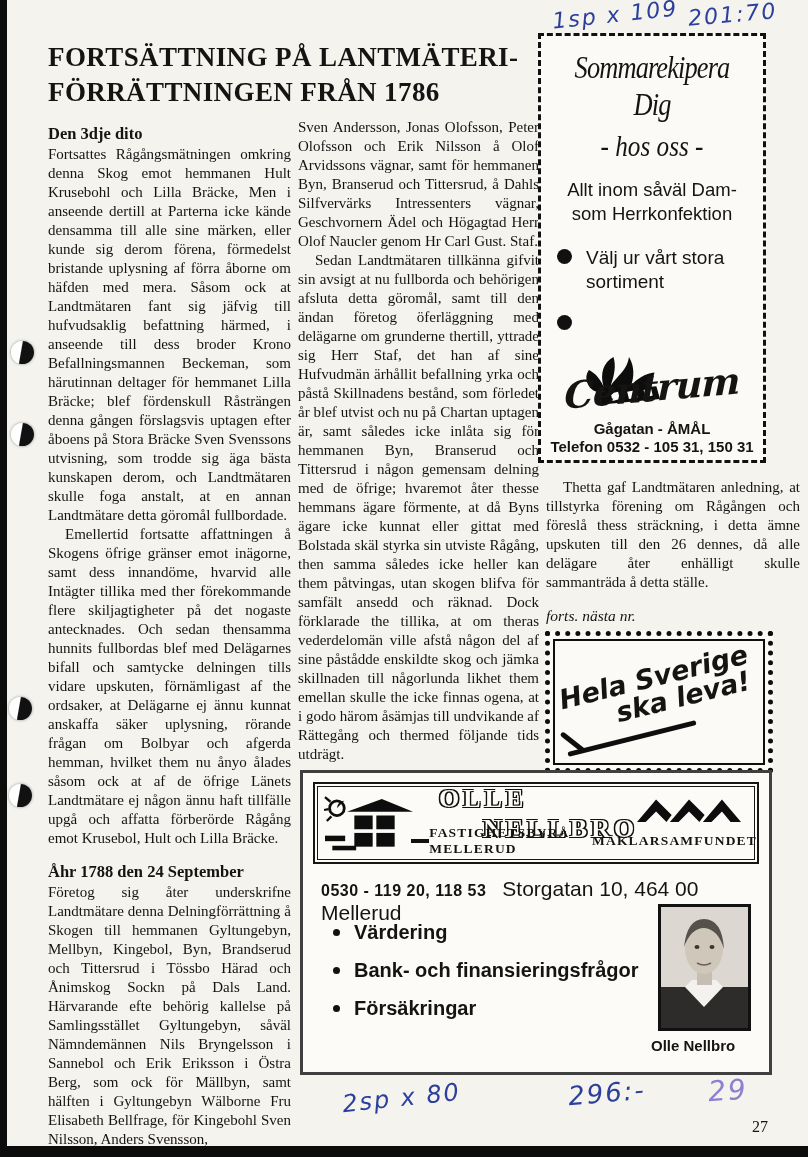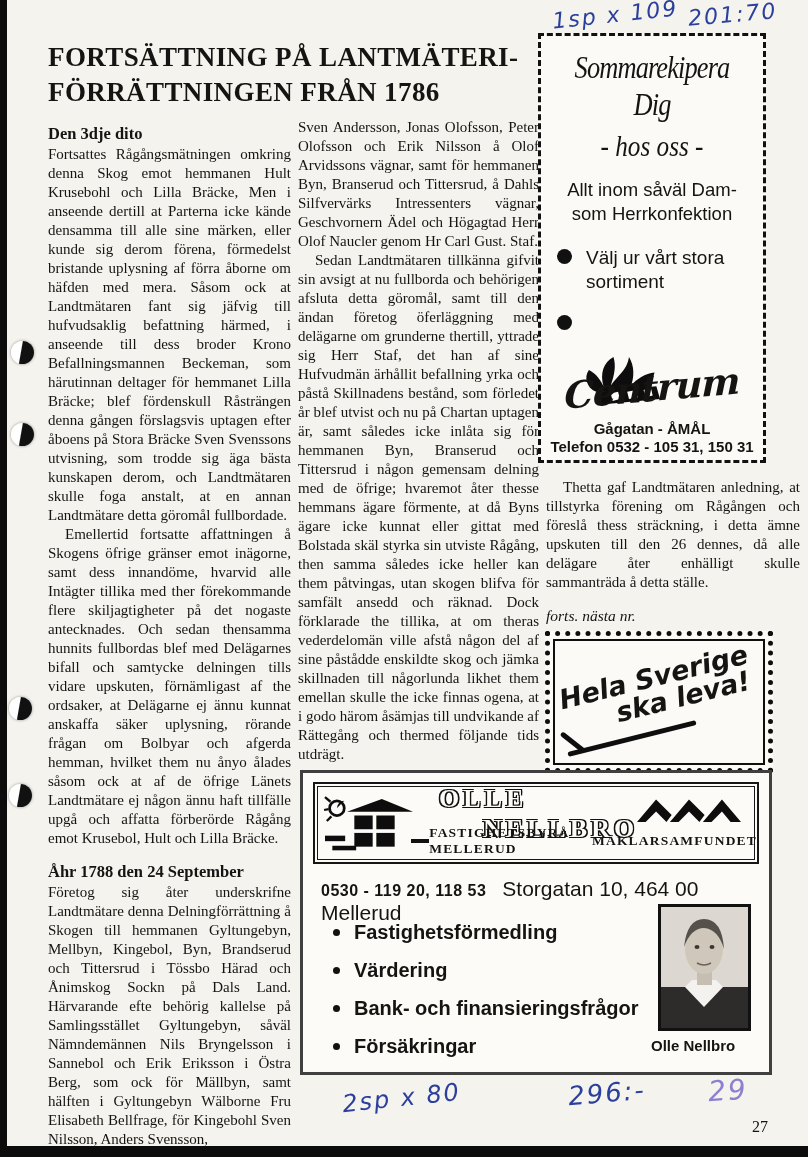--- a/index.html
+++ b/index.html
@@ -209,24 +209,20 @@
         <span>FASTIGHETSBYRÅ MELLERUD</span>
         <span>MÄKLARSAMFUNDET</span>
       </div>
     </div>
     <div class="ad2-phone">
       <b>0530 - 119 20, 118 53</b><span class="addr">Storgatan 10, 464 00 Mellerud</span>
     </div>
     <div class="services">
       <div class="service">
           <span class="sdot"></span>
-          <span>Fastighetsförmedling</span>
-        </div>
-      <div class="service">
-          <span class="sdot"></span>
           <span>Värdering</span>
         </div>
       <div class="service">
           <span class="sdot"></span>
           <span>Bank- och finansieringsfrågor</span>
         </div>
       <div class="service">
           <span class="sdot"></span>
           <span>Försäkringar</span>
         </div>

